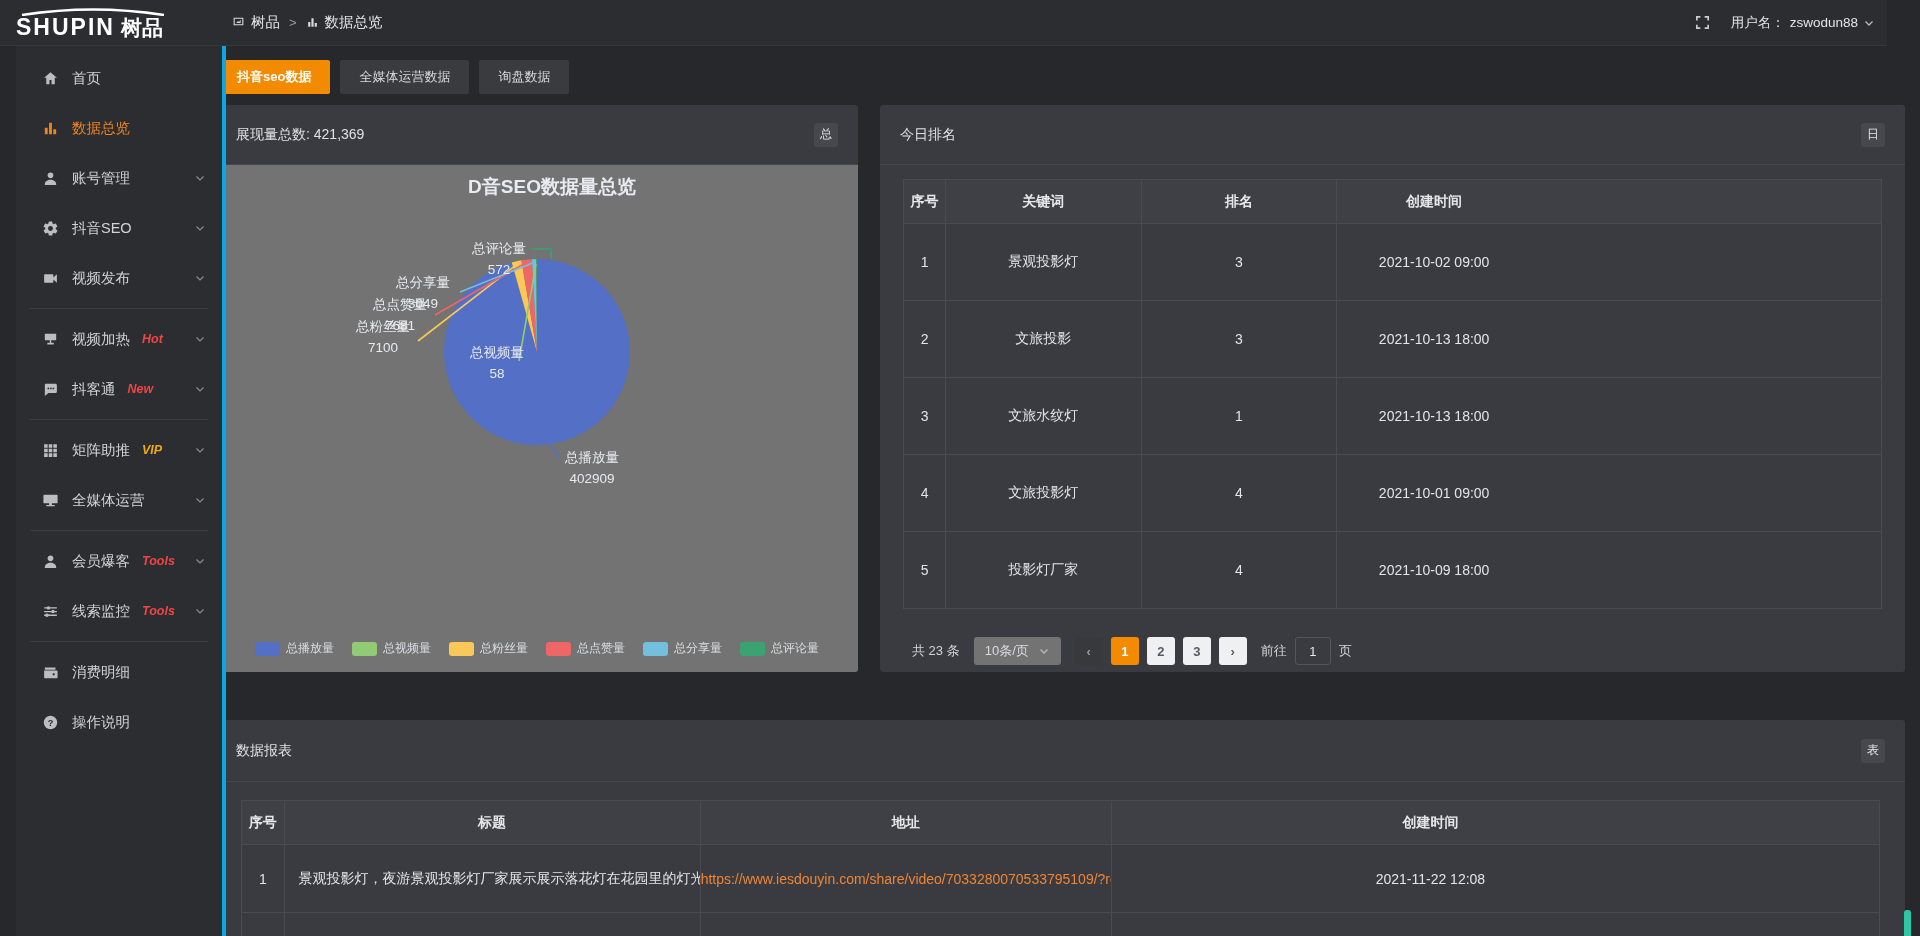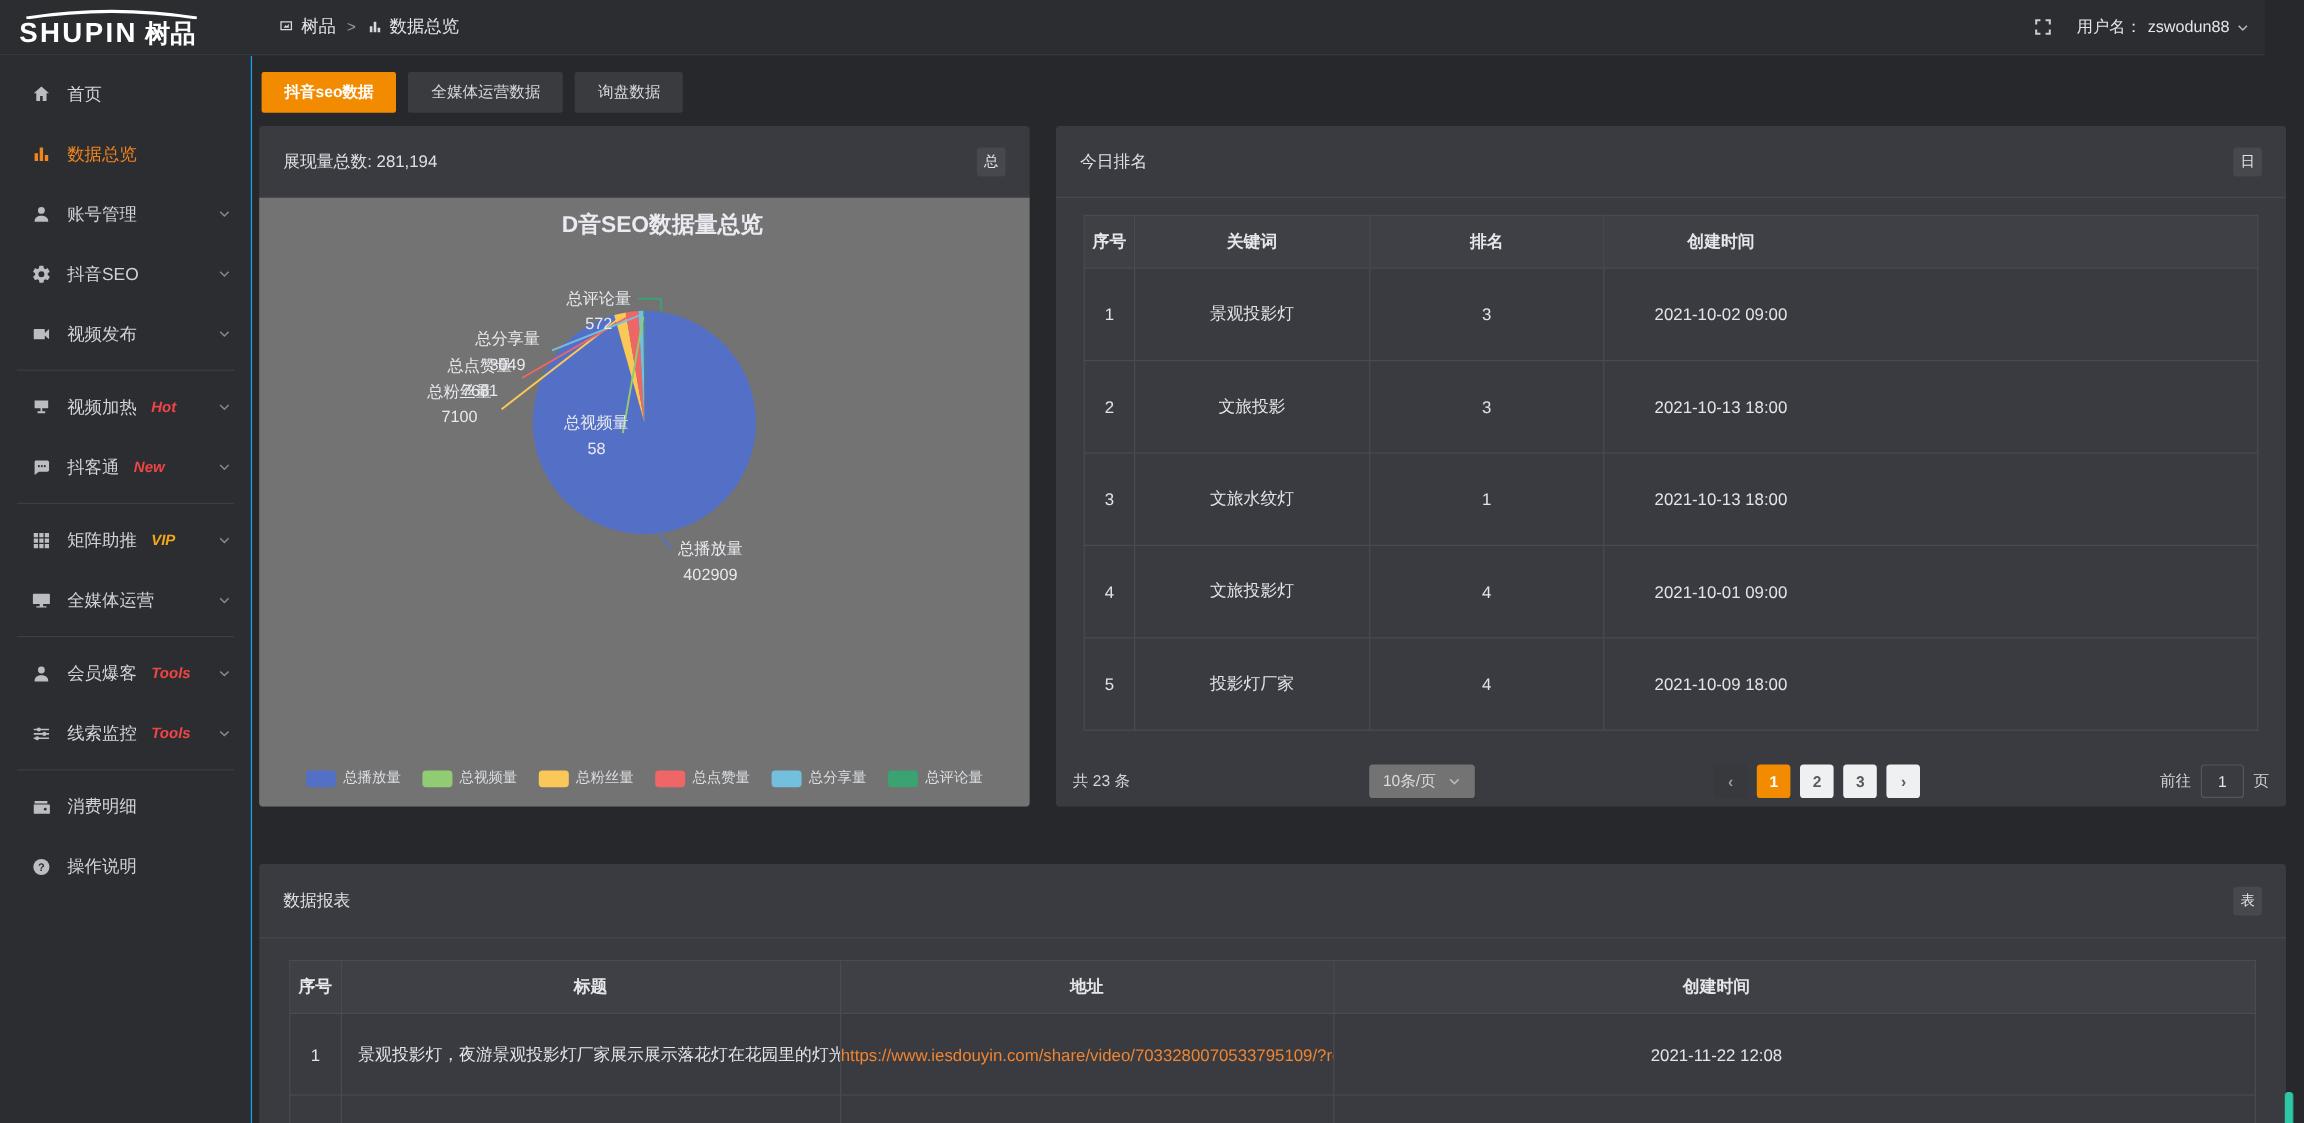--- a/index.html
+++ b/index.html
@@ -16,21 +16,21 @@
 .logo-en{font-size:23px;font-weight:bold;letter-spacing:2px;color:#fff}
 .logo-cn{font-size:21px;font-weight:bold;color:#fff}
 .breadcrumb{display:flex;align-items:center;gap:9px;margin-left:22px;font-size:14.5px;color:#e4e5e8}
 .crumb{display:flex;align-items:center;gap:6px;cursor:pointer}
 .crumb-sep{color:#9a9b9e;font-size:13px}
 .topbar-right{margin-left:auto;display:flex;align-items:center;gap:20px;padding-right:12px}
 .fullscreen-btn{cursor:pointer;color:#cbccd0;display:flex}
 .user-box{display:flex;align-items:center;gap:5px;font-size:13.5px;color:#e4e5e8;cursor:pointer}
 
 
-.sidebar{position:fixed;top:46px;left:0;width:210px;bottom:0;background:#2b2d31;padding-top:7px;z-index:15;border-right:1px solid #0ea5e9}
+.sidebar{position:fixed;top:46px;left:16px;width:210px;bottom:0;background:#2b2d31;padding-top:7px;z-index:15;border-right:4px solid #0ea5e9}
 .side-item{height:50px;display:flex;align-items:center;padding:0 16px 0 26px;font-size:14.5px;color:#d2d3d6;cursor:pointer}
 .side-item .mi{width:17px;height:17px;margin-right:13px;color:#bcbdc0;flex:none}
 .side-item.active{color:#f0851d}
 .side-item.active .mi{color:#f0851d}
 .side-label{white-space:nowrap}
 .badge{font-style:italic;font-weight:bold;font-size:12.5px;margin-left:12px}
 .chev{margin-left:auto;color:#8a8b8f;width:12px;height:12px;flex:none}
 .side-divider{height:1px;background:#3d3e42;margin:5px 14px}
 
 
@@ -55,21 +55,21 @@
 
 table{width:100%;border-collapse:collapse;font-size:14px;color:#e3e4e8;table-layout:fixed}
 th,td{border:1px solid #4a4b50;text-align:center;font-weight:normal;overflow:hidden;white-space:nowrap}
 thead th{height:44px;background:#3f4046;font-weight:600;color:#e6e7ea}
 
 
 .rank-panel{flex:1;height:567px;display:flex;flex-direction:column}
 .rank-body{padding:14px 23px 0}
 .rank-table td{height:77px}
 .rank-date{padding-right:350px}
-.rank-pagination{display:flex;align-items:center;justify-content:space-between;gap:14px;margin:28px 14px 0;font-size:13px;color:#d2d3d7}
+.rank-pagination{display:flex;align-items:center;justify-content:flex-start;gap:14px;margin:28px 32px 0;font-size:13px;color:#d2d3d7}
 .page-size{height:28px;background:#737373;border-radius:3px;display:flex;align-items:center;gap:9px;padding:0 11px;cursor:pointer;color:#dadbde}
 .pages{display:flex;gap:8px;align-items:center}
 .page-btn{min-width:28px;height:28px;border-radius:3px;display:flex;align-items:center;justify-content:center;background:#eef0f2;color:#5a5b5f;font-size:13px;cursor:pointer;font-weight:bold}
 .page-btn.active{background:#f28b00;color:#fff}
 .page-btn.prev{background:#37393d;color:#9a9b9f}
 .goto{display:flex;align-items:center;gap:8px}
 .goto-input{width:36px;height:28px;background:#3a3b40;border:1px solid #55565b;border-radius:3px;color:#e4e5e9;text-align:center;font-size:13px;outline:none}
 
 
 .report-panel{margin:48px 15px 0 6px;height:400px}
@@ -263,21 +263,21 @@
   <div class="tabs" id="tabs">
       <button class="tab active">抖音seo数据</button>
       <button class="tab">全媒体运营数据</button>
       <button class="tab">询盘数据</button>
     </div>
 
   <div class="panels">
 
     <div class="panel chart-panel">
       <div class="panel-head">
-        <span>展现量总数: 281,194</span>
+        <span>展现量总数: 421,369</span>
         <span class="corner-badge">总</span>
       </div>
       <div class="chart-area">
         <svg id="chart-svg" class="main-chart" width="642" height="455" viewBox="0 0 642 455">
             <text x="336" y="28" text-anchor="middle" font-size="19" font-weight="600" fill="#e9ebf0">D音SEO数据量总览</text>
             <path d="M321,187 L321.00,94.00 A93,93 0 1 1 295.72,97.50 Z" fill="#5470c6"></path>
             <path d="M321,187 L295.72,97.50 A93,93 0 0 1 295.80,97.48 Z" fill="#91cc75"></path>
             <path d="M321,187 L295.80,97.48 A93,93 0 0 1 305.40,95.32 Z" fill="#fac858"></path>
             <path d="M321,187 L305.40,95.32 A93,93 0 0 1 315.98,94.14 Z" fill="#ee6666"></path>
             <path d="M321,187 L315.98,94.14 A93,93 0 0 1 320.21,94.00 Z" fill="#73c0de"></path>

